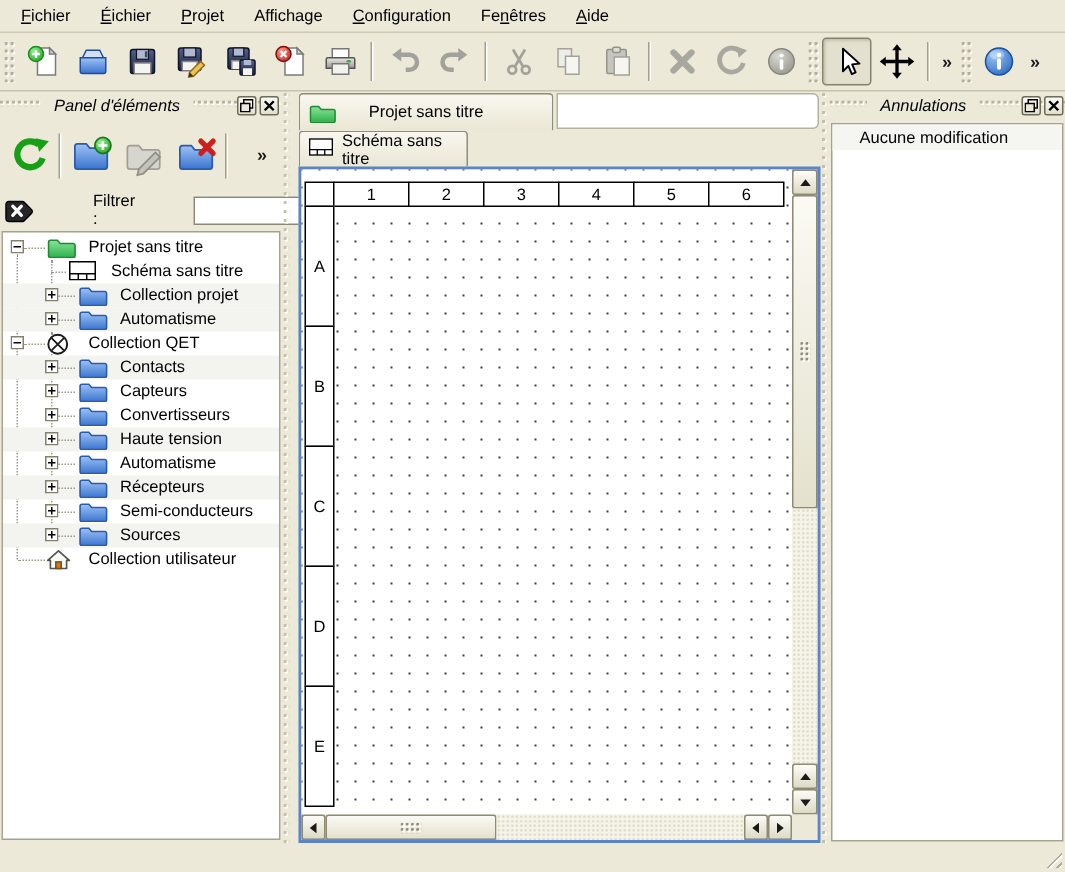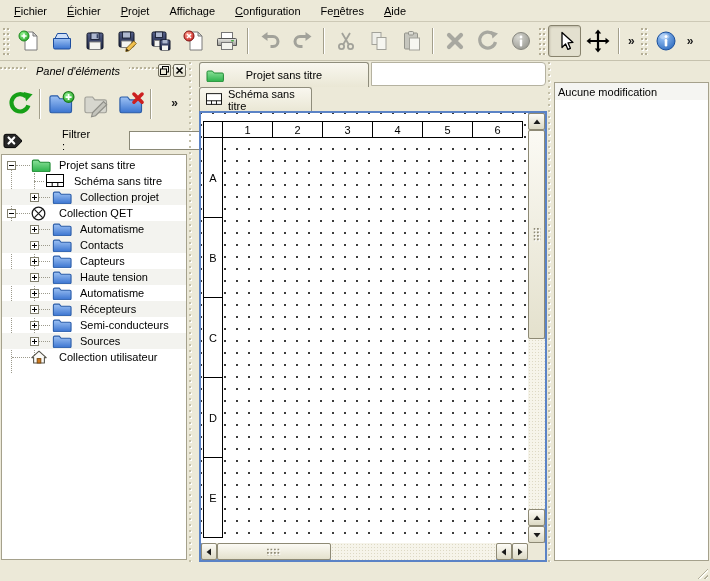--- a/index.html
+++ b/index.html
@@ -72,21 +72,21 @@
   .sb-track { position:absolute; background-color:#f6f4ea; background-image:radial-gradient(circle,#ddd9c4 0.7px,transparent 0.9px); background-size:3px 3px; }
   .grip-h { position:absolute; left:50%; top:50%; width:14px; height:7px; transform:translate(-50%,-50%); background-image:radial-gradient(circle at 1px 1px,#8f8b77 0.9px,transparent 1.1px),radial-gradient(circle at 1px 1px,#fff 0.9px,transparent 1.1px); background-size:3.5px 3.5px; background-position:0 0,1px 1px; }
   .grip-v { position:absolute; left:50%; top:50%; width:7px; height:14px; transform:translate(-50%,-50%); background-image:radial-gradient(circle at 1px 1px,#8f8b77 0.9px,transparent 1.1px),radial-gradient(circle at 1px 1px,#fff 0.9px,transparent 1.1px); background-size:3.5px 3.5px; background-position:0 0,1px 1px; }
   #sb-corner { position:absolute; left:327px; top:430px; width:17px; height:17px; background:#ece9d8; }
 
   
   .vsplit { position:absolute; top:62px; height:500px; background-image:radial-gradient(circle at 1px 1px,#c3bfa8 1px,transparent 1.3px),radial-gradient(circle at 1px 1px,#fff 1px,transparent 1.3px); background-size:4px 6px,4px 6px; background-position:1px 0,2px 1px; background-repeat:repeat-y; }
 
   
   #undolist { position:absolute; left:1px; top:20px; width:155px; height:479px; background:#fff; border:1px solid #a5a18c; }
-  #undolist .uitem { height:17px; background:#f5f5f2; display:flex; align-items:center; padding-left:3px; }
+  #undolist .uitem { height:17px; background:#f5f5f2; display:flex; align-items:center; padding-left:18px; }
 
   #resize-grip { position:absolute; right:2px; bottom:2px; width:13px; height:13px; background:repeating-linear-gradient(135deg,transparent 0 2px,#b2ae99 2px 3.2px,#fdfdf8 3.2px 4.4px); clip-path:polygon(100% 0,100% 100%,0 100%); }
 </style>
 </head>
 <body>
 
 <svg width="0" height="0" style="position:absolute">
   <defs>
     <linearGradient id="gBlue" x1="0" y1="0" x2="0" y2="1">
         <stop offset="0" stop-color="#9ec2f4"></stop>
@@ -373,65 +373,76 @@
       <span class="stub" style="left:37px;width:11px;"></span>
       <span class="exp"><svg width="9" height="9" viewBox="0 0 9 9">
             <rect x="0.5" y="0.5" width="8" height="8" fill="#fff" stroke="#82806f"></rect>
             <path d="M2 4.5h5M4.5 2v5" stroke="#000"></path>
           </svg></span>
       <span class="ticon"><svg width="20" height="14" viewBox="0 0 18 13">
             <path d="M1 3.2A1.2 1.2 0 0 1 2.2 2h4.2l1.8 2h8A1.2 1.2 0 0 1 17.4 5.2v6.4a1.2 1.2 0 0 1-1.2 1.2H2.2A1.2 1.2 0 0 1 1 11.6z" fill="url(#gBlue)" stroke="#2a5ca8"></path>
           </svg></span>
       <span class="tlabel">Collection projet</span>
     </div>
+    <div class="trow lvl1 alt">
+        <span class="stub" style="left:37px;width:11px;"></span>
+        <span class="exp"><svg width="9" height="9" viewBox="0 0 9 9">
+            <rect x="0.5" y="0.5" width="8" height="8" fill="#fff" stroke="#82806f"></rect>
+            <path d="M2 4.5h5M4.5 2v5" stroke="#000"></path>
+          </svg></span>
+        <span class="ticon"><svg width="20" height="14" viewBox="0 0 18 13">
+            <path d="M1 3.2A1.2 1.2 0 0 1 2.2 2h4.2l1.8 2h8A1.2 1.2 0 0 1 17.4 5.2v6.4a1.2 1.2 0 0 1-1.2 1.2H2.2A1.2 1.2 0 0 1 1 11.6z" fill="url(#gBlue)" stroke="#2a5ca8"></path>
+          </svg></span>
+        <span class="tlabel">Automatisme</span>
+      </div>
+
     <div class="trow lvl0">
       <span class="stub" style="left:14px;width:14px;"></span>
       <span class="exp"><svg width="9" height="9" viewBox="0 0 9 9">
             <rect x="0.5" y="0.5" width="8" height="8" fill="#fff" stroke="#82806f"></rect>
             <path d="M2 4.5h5" stroke="#000"></path>
           </svg></span>
       <span class="ticon"><svg width="15" height="15" viewBox="0 0 15 15">
             <circle cx="7.5" cy="7.5" r="6.3" fill="#fff" stroke="#1a1a1a" stroke-width="1.3"></circle>
             <path d="M3.4 3.4l8.2 8.2M11.6 3.4L3.4 11.6" stroke="#1a1a1a" stroke-width="1.2"></path>
           </svg></span>
       <span class="tlabel">Collection QET</span>
     </div>
-
     <div class="trow lvl1 alt">
         <span class="stub" style="left:37px;width:11px;"></span>
         <span class="exp"><svg width="9" height="9" viewBox="0 0 9 9">
             <rect x="0.5" y="0.5" width="8" height="8" fill="#fff" stroke="#82806f"></rect>
             <path d="M2 4.5h5M4.5 2v5" stroke="#000"></path>
           </svg></span>
         <span class="ticon"><svg width="20" height="14" viewBox="0 0 18 13">
             <path d="M1 3.2A1.2 1.2 0 0 1 2.2 2h4.2l1.8 2h8A1.2 1.2 0 0 1 17.4 5.2v6.4a1.2 1.2 0 0 1-1.2 1.2H2.2A1.2 1.2 0 0 1 1 11.6z" fill="url(#gBlue)" stroke="#2a5ca8"></path>
           </svg></span>
-        <span class="tlabel">Automatisme</span>
-      </div>
-    <div class="trow lvl1 alt">
-        <span class="stub" style="left:37px;width:11px;"></span>
-        <span class="exp"><svg width="9" height="9" viewBox="0 0 9 9">
-            <rect x="0.5" y="0.5" width="8" height="8" fill="#fff" stroke="#82806f"></rect>
-            <path d="M2 4.5h5M4.5 2v5" stroke="#000"></path>
-          </svg></span>
-        <span class="ticon"><svg width="20" height="14" viewBox="0 0 18 13">
-            <path d="M1 3.2A1.2 1.2 0 0 1 2.2 2h4.2l1.8 2h8A1.2 1.2 0 0 1 17.4 5.2v6.4a1.2 1.2 0 0 1-1.2 1.2H2.2A1.2 1.2 0 0 1 1 11.6z" fill="url(#gBlue)" stroke="#2a5ca8"></path>
-          </svg></span>
         <span class="tlabel">Contacts</span>
       </div>
     <div class="trow lvl1">
         <span class="stub" style="left:37px;width:11px;"></span>
         <span class="exp"><svg width="9" height="9" viewBox="0 0 9 9">
             <rect x="0.5" y="0.5" width="8" height="8" fill="#fff" stroke="#82806f"></rect>
             <path d="M2 4.5h5M4.5 2v5" stroke="#000"></path>
           </svg></span>
         <span class="ticon"><svg width="20" height="14" viewBox="0 0 18 13">
             <path d="M1 3.2A1.2 1.2 0 0 1 2.2 2h4.2l1.8 2h8A1.2 1.2 0 0 1 17.4 5.2v6.4a1.2 1.2 0 0 1-1.2 1.2H2.2A1.2 1.2 0 0 1 1 11.6z" fill="url(#gBlue)" stroke="#2a5ca8"></path>
           </svg></span>
         <span class="tlabel">Capteurs</span>
+      </div>
+    <div class="trow lvl1">
+        <span class="stub" style="left:37px;width:11px;"></span>
+        <span class="exp"><svg width="9" height="9" viewBox="0 0 9 9">
+            <rect x="0.5" y="0.5" width="8" height="8" fill="#fff" stroke="#82806f"></rect>
+            <path d="M2 4.5h5M4.5 2v5" stroke="#000"></path>
+          </svg></span>
+        <span class="ticon"><svg width="20" height="14" viewBox="0 0 18 13">
+            <path d="M1 3.2A1.2 1.2 0 0 1 2.2 2h4.2l1.8 2h8A1.2 1.2 0 0 1 17.4 5.2v6.4a1.2 1.2 0 0 1-1.2 1.2H2.2A1.2 1.2 0 0 1 1 11.6z" fill="url(#gBlue)" stroke="#2a5ca8"></path>
+          </svg></span>
+        <span class="tlabel">Convertisseurs</span>
       </div>
     <div class="trow lvl1 alt">
         <span class="stub" style="left:37px;width:11px;"></span>
         <span class="exp"><svg width="9" height="9" viewBox="0 0 9 9">
             <rect x="0.5" y="0.5" width="8" height="8" fill="#fff" stroke="#82806f"></rect>
             <path d="M2 4.5h5M4.5 2v5" stroke="#000"></path>
           </svg></span>
         <span class="ticon"><svg width="20" height="14" viewBox="0 0 18 13">
             <path d="M1 3.2A1.2 1.2 0 0 1 2.2 2h4.2l1.8 2h8A1.2 1.2 0 0 1 17.4 5.2v6.4a1.2 1.2 0 0 1-1.2 1.2H2.2A1.2 1.2 0 0 1 1 11.6z" fill="url(#gBlue)" stroke="#2a5ca8"></path>
           </svg></span>
@@ -592,20 +603,34 @@
     <div class="sb-btn" style="left:311px; top:0; width:16px; height:17px;">
         <svg width="8" height="8" viewBox="0 0 8 8">
           <polygon points="6.5,4 2,0.5 2,7.5" fill="#1a1a1a"></polygon>
         </svg>
       </div>
   </div>
   <div id="sb-corner"></div>
 </div>
 
 <div id="rightpanel">
+  <div class="dock-title">
+    <span class="dlabel">Annulations</span>
+    <span class="dock-btn" style="right:16px;">
+        <svg width="9" height="9" viewBox="0 0 9 9">
+          <rect x="2.5" y="0.5" width="6" height="5.5" fill="none" stroke="#000"></rect>
+          <rect x="0.5" y="3" width="6" height="5.5" fill="#ece9d8" stroke="#000"></rect>
+        </svg>
+      </span>
+    <span class="dock-btn" style="right:1px;">
+        <svg width="9" height="9" viewBox="0 0 9 9">
+          <path d="M1.5 1.5l6 6M7.5 1.5l-6 6" stroke="#000" stroke-width="1.6"></path>
+        </svg>
+      </span>
+  </div>
   <div id="undolist">
     <div class="uitem">
         <span>Aucune modification</span>
       </div>
   </div>
 </div>
 
 <div id="resize-grip"></div>
 
 </body></html>

